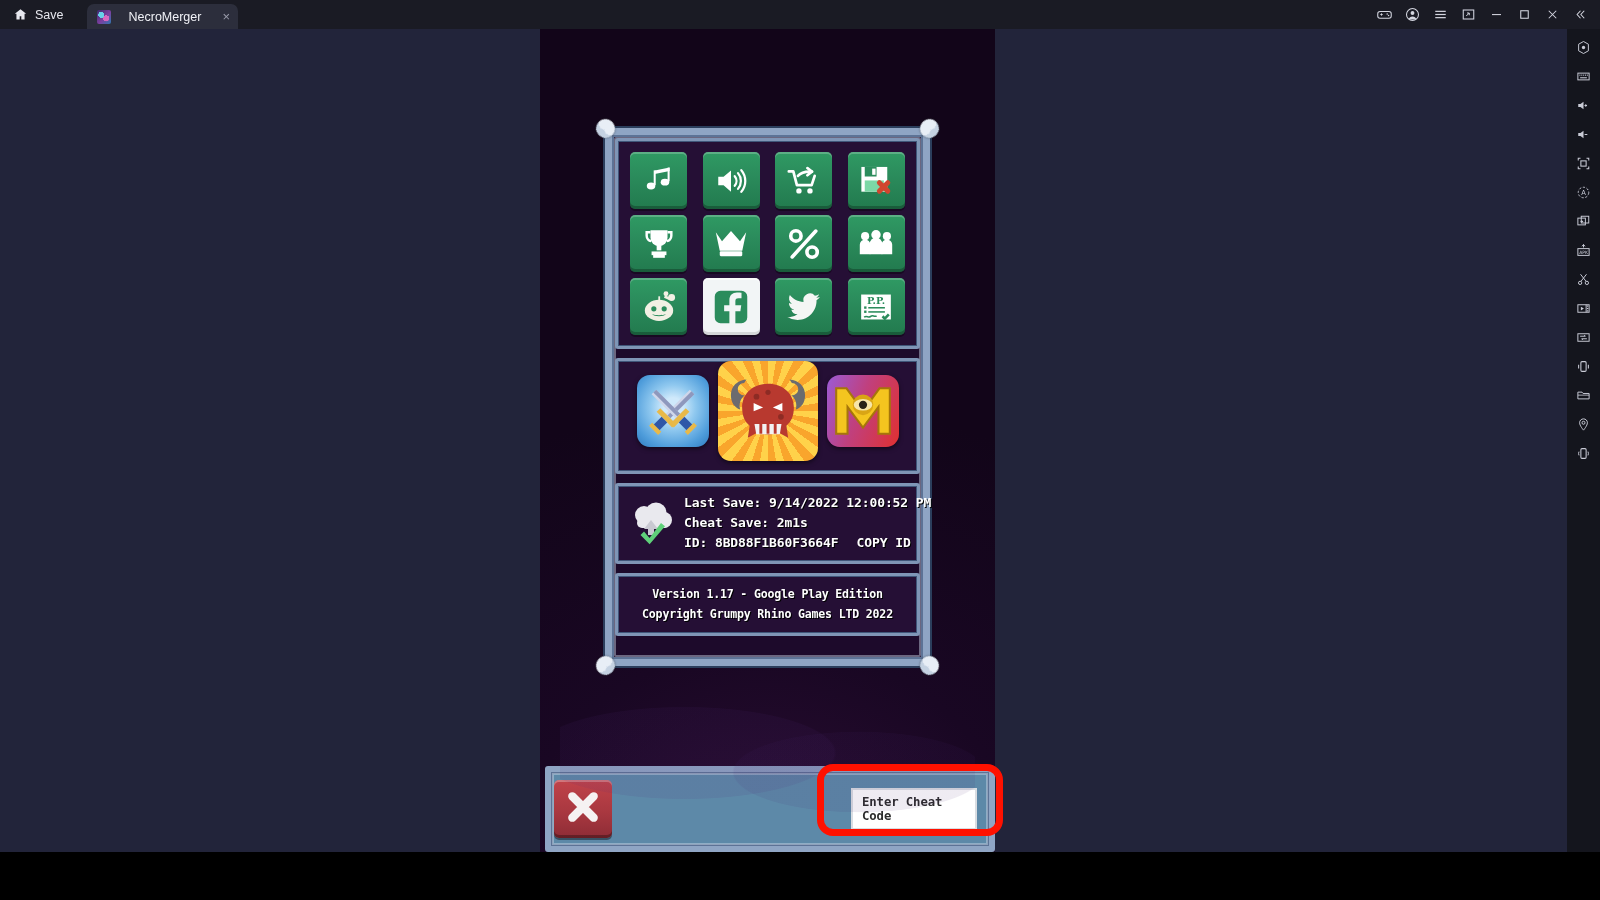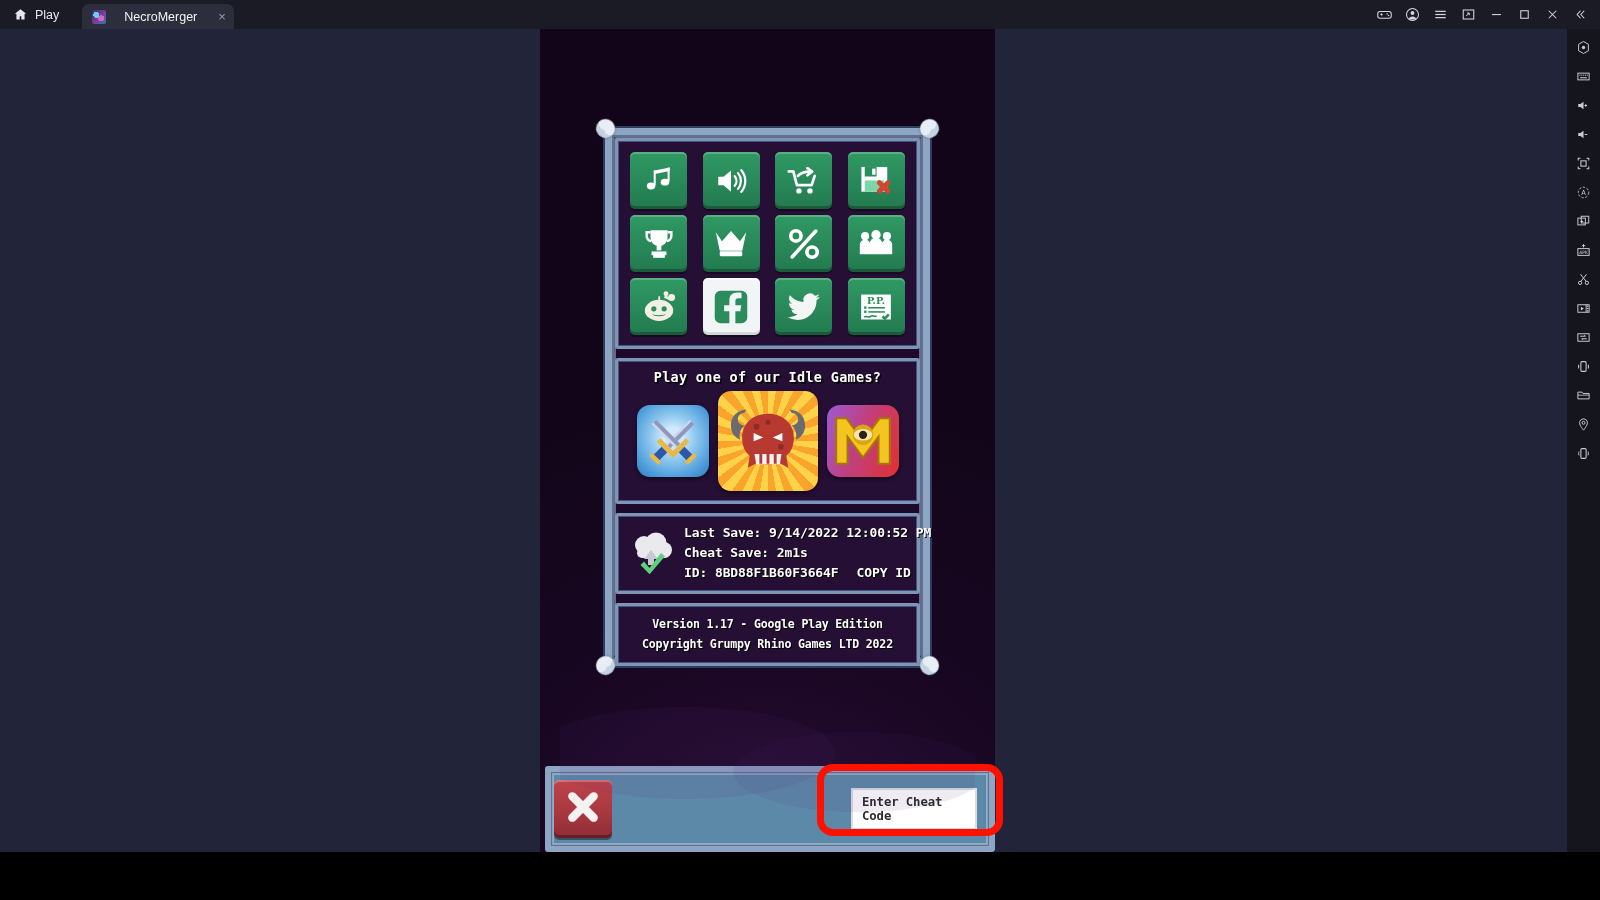--- a/index.html
+++ b/index.html
@@ -219,21 +219,21 @@
   <div class="desktop"></div>
 
   <div class="titlebar">
     <div class="tb-left">
       <div class="home-tab">
         <span class="home-ico">
           <svg width="13" height="13" viewBox="0 0 16 16">
               <path fill="#e6e7ee" d="M8 1.5 1 7h2v7h4v-4h2v4h4V7h2z"></path>
             </svg>
         </span>
-        <span>Play</span>
+        <span>Save</span>
       </div>
       <div class="game-tab">
         <span class="tab-thumb"></span>
         <span>NecroMerger</span>
         <span class="tab-close">×</span>
       </div>
     </div>
 
     <div class="tb-right">
       <div class="tb-btn">
@@ -573,21 +573,20 @@
                   </g>
                 <path d="M6 24.5c2.5-1.8 3.5 1.2 5.5-.6s3 1 5-.5" stroke="#2b8c5c" stroke-width="1.3" fill="none"></path>
                 <path d="M21.5 23.8l1.9 2 3.4-3.6" stroke="#2b8c5c" stroke-width="2.2" fill="none"></path>
               </svg>
             </span>
           </div>
 
         </div>
 
         <div class="sub-box">
-          <div class="idle-title">Play one of our Idle Games?</div>
           <div class="idle-row">
 
             <div class="idle-ico small idle-swords">
               <div class="art">
                 <svg width="64" height="64" viewBox="0 0 32 32">
                   <g transform="rotate(45 16 16)">
                     <rect x="14.4" y="2.5" width="3.2" height="17" fill="#cfd6ea"></rect>
                     <rect x="15.6" y="2.5" width="2" height="17" fill="#8e98bd"></rect>
                     <rect x="10.5" y="19.5" width="11" height="2.6" fill="#e8b949"></rect>
                     <rect x="14" y="22.1" width="4" height="6" fill="#2e57a8"></rect>

